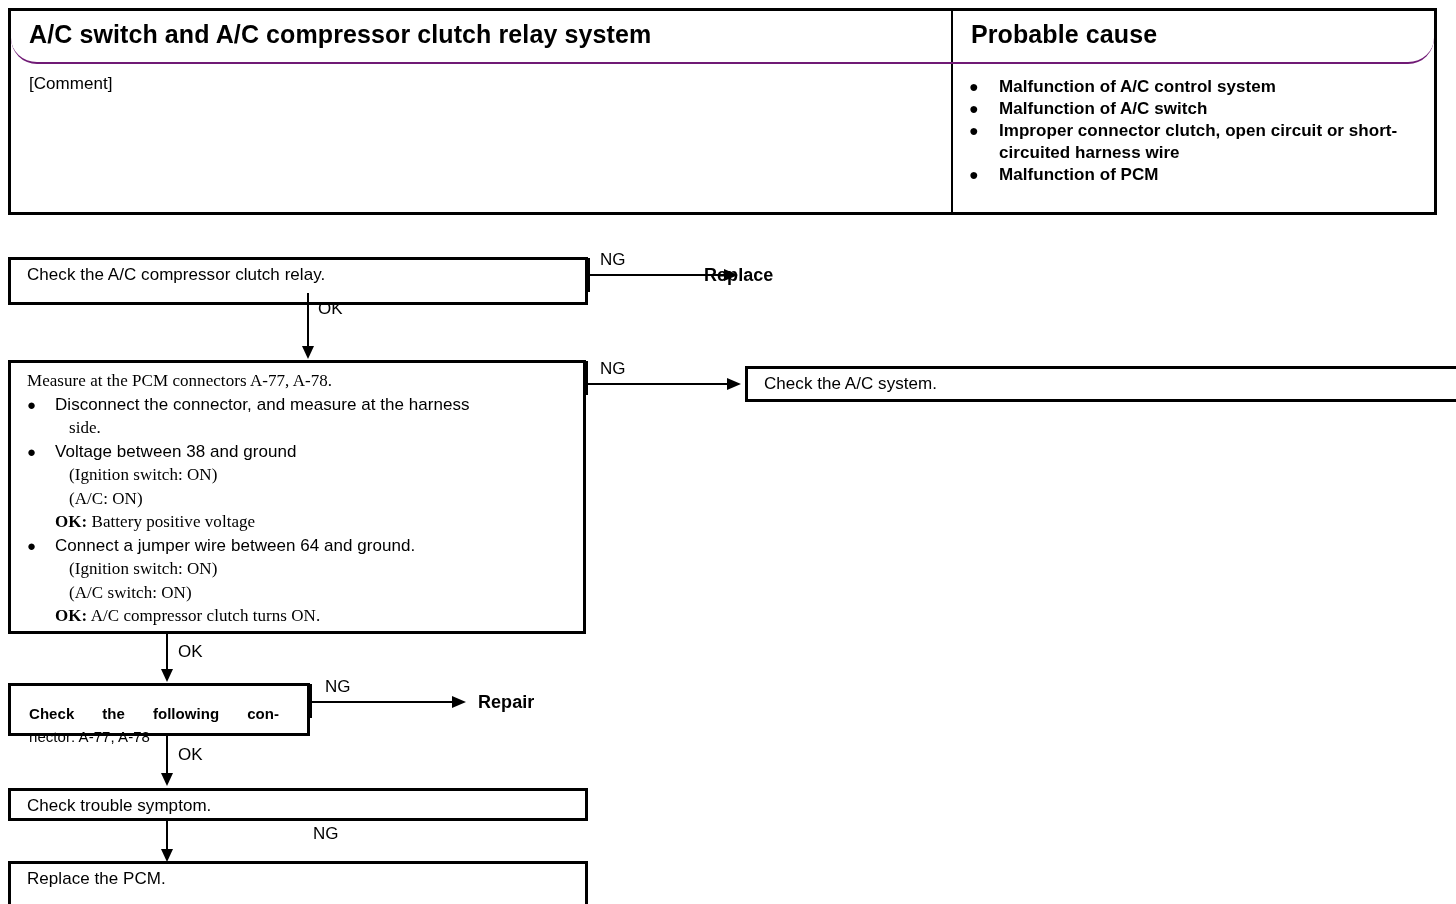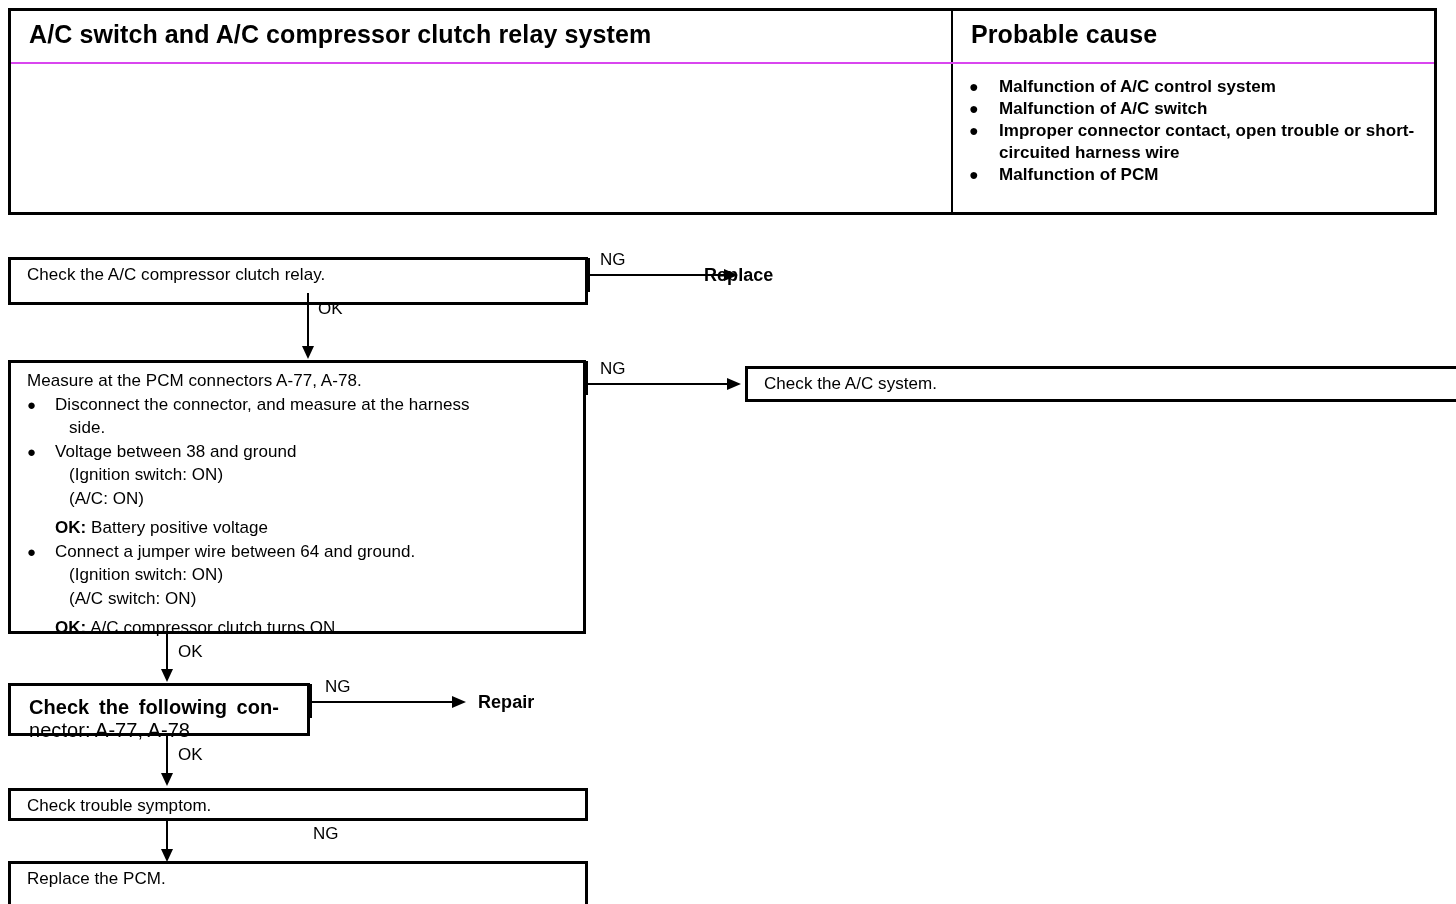--- a/index.html
+++ b/index.html
@@ -27,21 +27,22 @@
     box-sizing: border-box;
     display: flex;
     flex-direction: column;
   }
   .table-row {
     display: flex;
     flex-direction: row;
   }
   .table-row.head {
     height: 51px;
-    border-bottom: 2px solid #d946ef;
+    border-bottom: 2px solid #701a75;
+    border-radius: 26px;
   }
   .table-row.body {
     flex: 1;
   }
   .cell-left {
     width: 942px;
     box-sizing: border-box;
     border-right: 2px solid #000;
     position: relative;
   }
@@ -103,39 +104,39 @@
   #box-acsystem { left: 745px; top: 366px; width: 793px; height: 36px; }
   #box-connector { left: 8px; top: 683px; width: 302px; height: 53px; }
   #box-symptom { left: 8px; top: 788px; width: 580px; height: 33px; }
   #box-replacepcm { left: 8px; top: 861px; width: 580px; height: 47px; }
 
   .measure-body {
     padding: 6px 6px 0 16px;
     font-size: 17px;
     line-height: 23.5px;
   }
-  .m-line { white-space: nowrap; }
+  .m-line { white-space: nowrap; font-family: Liberation Serif, serif; }
   .m-bullet-row {
     display: flex;
     flex-direction: row;
     align-items: flex-start;
   }
   .m-bullet {
     flex: 0 0 28px;
     width: 28px;
     font-size: 15px;
   }
   .m-bullet-text { flex: 1; }
   .m-indent1 { padding-left: 42px; }
-  .m-indent2 { padding-left: 28px; margin-top: 6px; }
+  .m-indent2 { padding-left: 28px; }
   .bold { font-weight: bold; }
 
   .conn-text {
-    padding: 10px 8px 0 18px;
-    font-size: 20px;
+    padding: 16px 8px 0 18px;
+    font-size: 15px;
     line-height: 23px;
   }
   .conn-line1 {
     font-weight: bold;
     display: block;
     text-align: justify;
     text-align-last: justify;
     width: 250px;
   }
   .conn-line2 { display: block; }
@@ -189,35 +190,36 @@
     <div class="cell-left">
       <div class="head-title">A/C switch and A/C compressor clutch relay system</div>
     </div>
     <div class="cell-right">
       <div class="head-title">Probable cause</div>
     </div>
   </div>
   <div class="table-row body">
     <div class="cell-left">
       <div class="comment-block">
+        <div>[Comment]</div>
       </div>
     </div>
     <div class="cell-right">
       <div class="cause-list">
         <div class="cause-item">
           <span class="cause-bullet">●</span>
           <span class="cause-text">Malfunction of A/C control system</span>
         </div>
         <div class="cause-item">
           <span class="cause-bullet">●</span>
           <span class="cause-text">Malfunction of A/C switch</span>
         </div>
         <div class="cause-item">
           <span class="cause-bullet">●</span>
-          <span class="cause-text">Improper connector contact, open trouble or short-circuited harness wire</span>
+          <span class="cause-text">Improper connector clutch, open circuit or short-circuited harness wire</span>
         </div>
         <div class="cause-item">
           <span class="cause-bullet">●</span>
           <span class="cause-text">Malfunction of PCM</span>
         </div>
       </div>
     </div>
   </div>
 </div>
 

